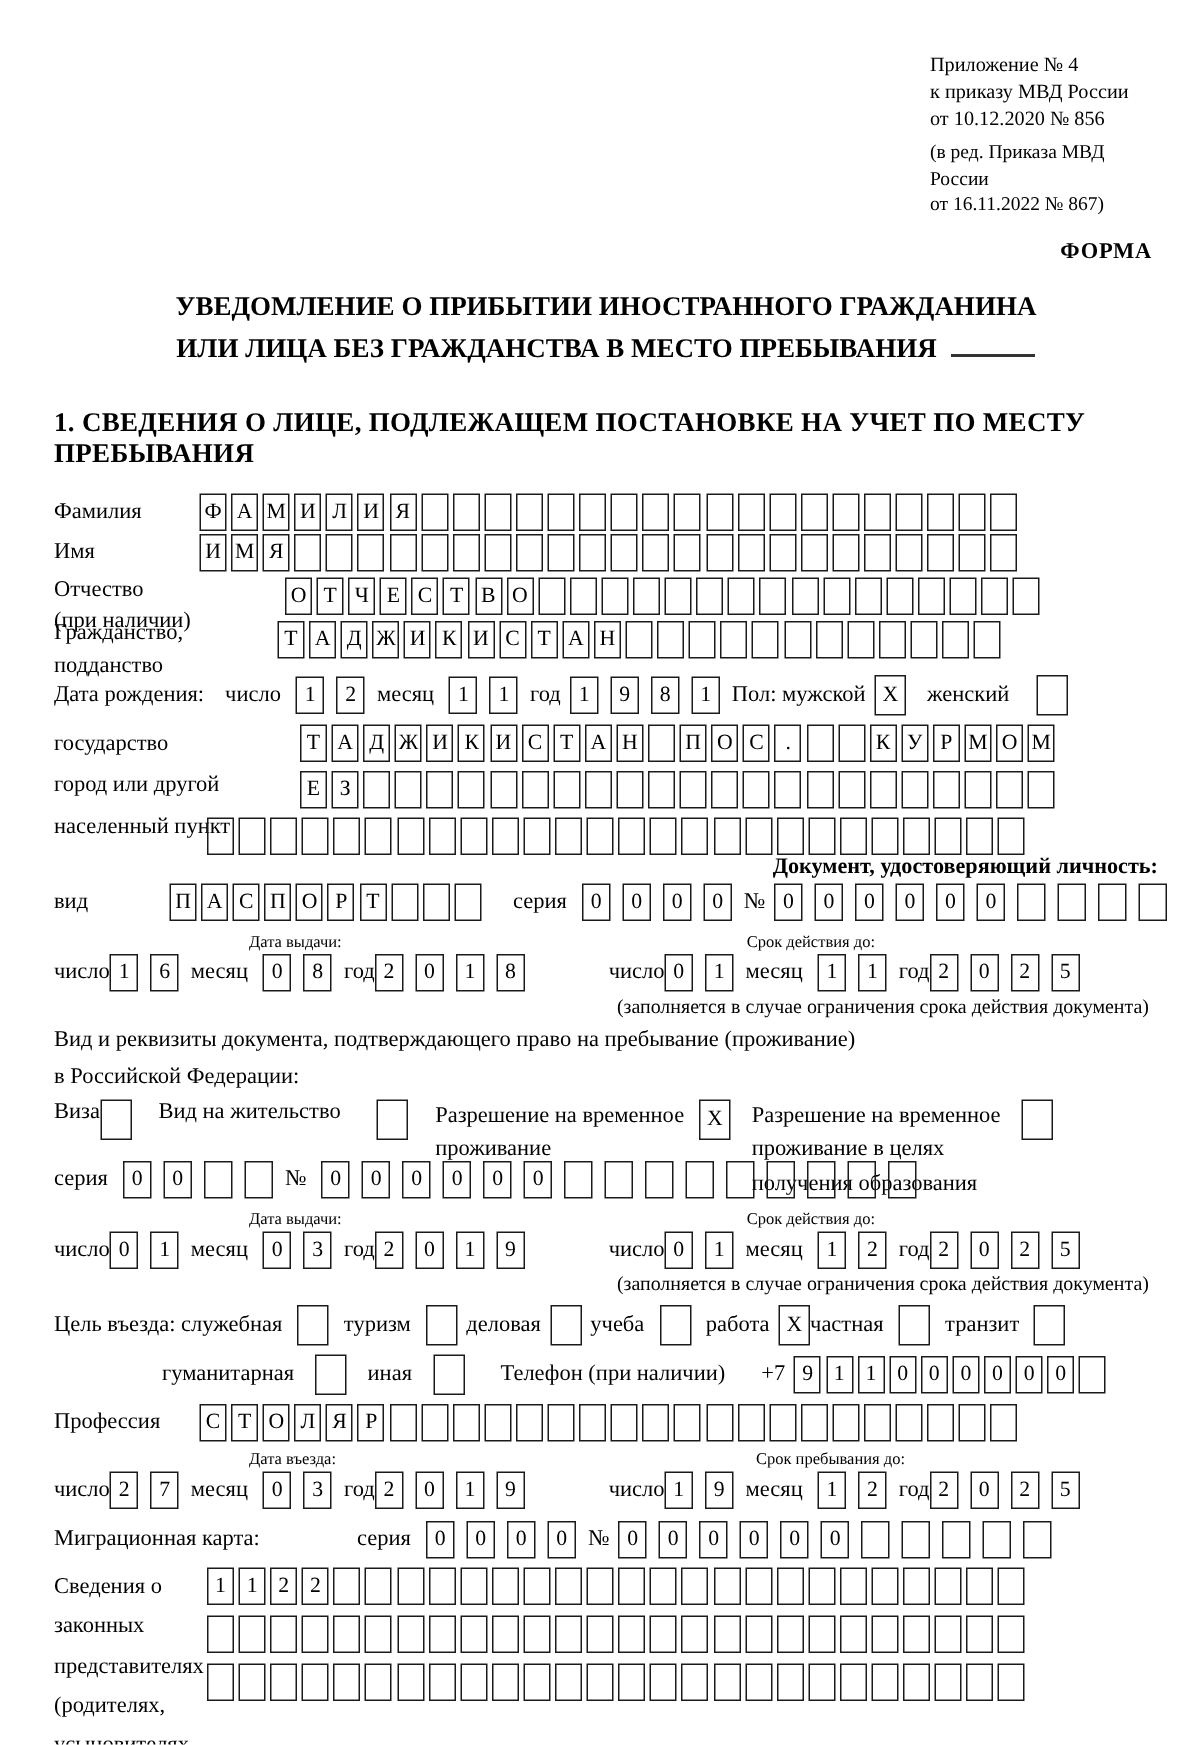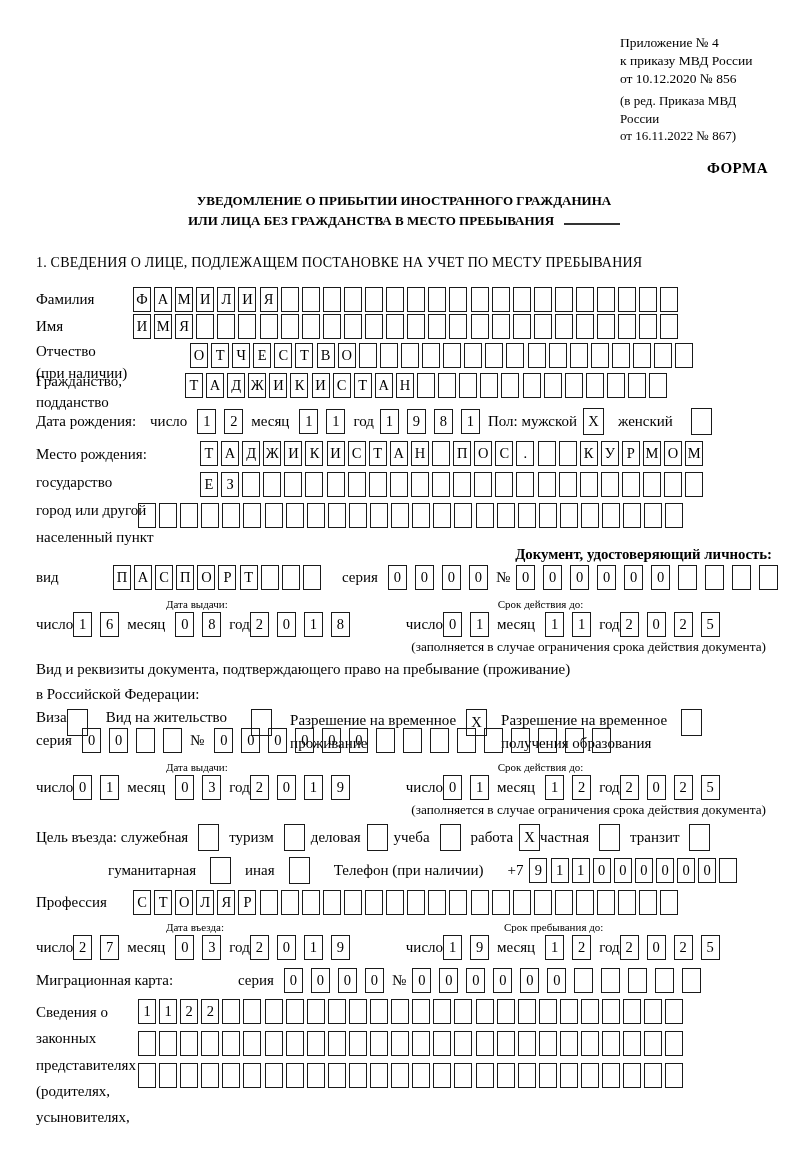--- a/index.html
+++ b/index.html
@@ -6,23 +6,23 @@
   html,body { background:#fff; }
   body {
     width:800px; height:1163px; margin:0 auto; position:relative;
     font-family:"Liberation Serif", "DejaVu Serif", serif;
     color:#000; font-size:15px; overflow:hidden;
     padding:34px 28px 10px 36px;
   }
   .appendix { margin-left:584px; font-size:13.5px; line-height:1.32; }
   .appendix .rev { margin-top:5px; font-size:13px; }
   .forma { text-align:right; font-weight:bold; font-size:15px; letter-spacing:.5px; margin:16px 4px 0 0; }
-  .title { text-align:center; font-weight:bold; font-size:13px; line-height:1.55; margin-top:14px; }
+  .title { text-align:center; font-weight:bold; font-size:18px; line-height:1.55; margin-top:14px; }
   .blank-line { display:inline-block; width:56px; border-bottom:2px solid #333; height:14px; margin-left:10px; }
-  .section-title { font-weight:normal; font-size:14px; margin-top:24px; letter-spacing:.2px; }
+  .section-title { font-weight:bold; font-size:18px; margin-top:24px; letter-spacing:.2px; }
 
   .row { display:flex; align-items:center; margin-top:5px; }
   .lbl { font-size:15px; flex:none; }
   .lbl2 { line-height:1.45; }
   .cells { display:inline-flex; flex:none; }
   .cell {
     display:inline-flex; flex:none; width:18px; height:25px;
     border:1.6px solid #1a1a1a; margin-right:3.1px;
     align-items:center; justify-content:center;
     font-size:14.5px;
@@ -223,21 +223,20 @@
   <span class="g14"></span>
   <span class="lbl">женский</span>
   <span class="g18"></span>
   <span class="cells chk">
       <span class="cell"></span>
     </span>
 </div>
 
 <div class="birth-block">
   <div class="birth-labels">
-    <div>Место рождения:</div>
     <div>государство</div>
     <div>город или другой</div>
     <div>населенный пункт</div>
   </div>
   <div class="birth-cells">
     <div class="row">
         <span class="cells">
           <span class="cell">Т</span>
           <span class="cell">А</span>
           <span class="cell">Д</span>
@@ -428,20 +427,21 @@
     <div>Разрешение на временное</div>
     <div>проживание</div>
   </span>
   <span class="g10"></span>
   <span class="cells chk">
       <span class="cell">X</span>
     </span>
   <span class="g14"></span>
   <span class="permit-text">
     <div>Разрешение на временное</div>
+    <div>проживание в целях</div>
     <div>получения образования</div>
   </span>
   <span class="g14"></span>
   <span class="cells chk">
       <span class="cell"></span>
     </span>
 </div>
 
 <div class="row" style="margin-top:-26px;">
   <span class="lbl" style="width:46px;">серия</span>

